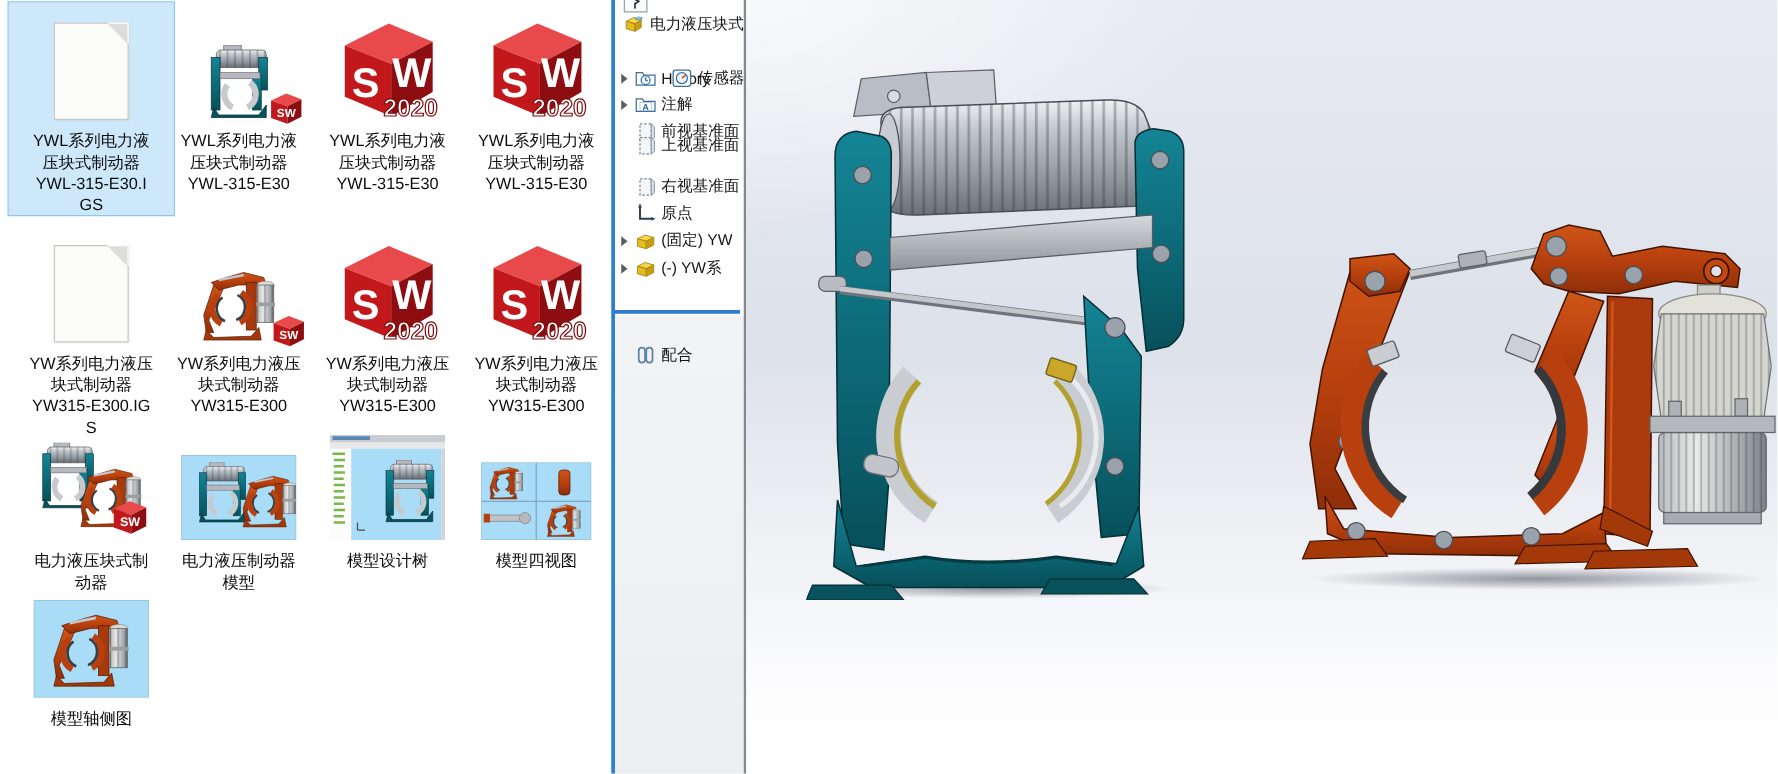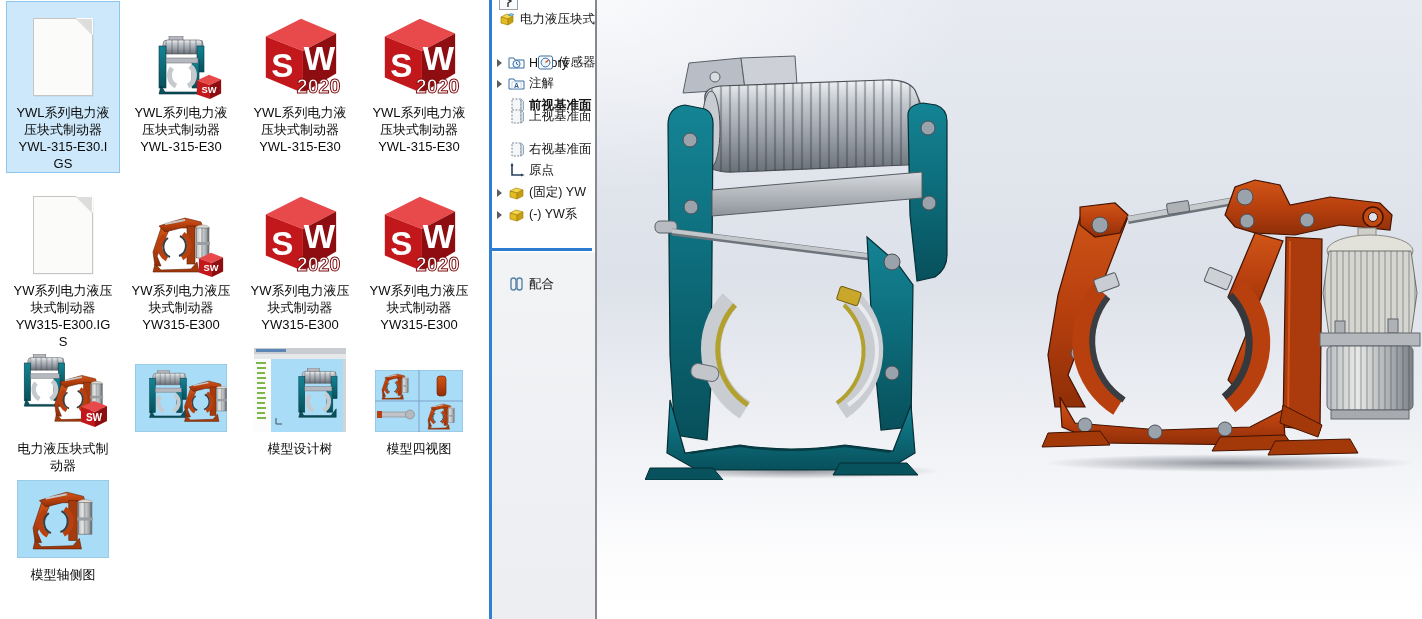--- a/index.html
+++ b/index.html
@@ -2,21 +2,21 @@
 <html><head>
 <meta charset="utf-8">
 <style>
   html,body{margin:0;padding:0;}
   body{
     width:1422px;height:619px;position:relative;overflow:hidden;
     background:#ffffff;
     font-family:"Liberation Sans","DejaVu Sans",sans-serif;
   }
   
-  .tile{position:absolute;width:112px;text-align:center;cursor:default;}
+  .tile{position:absolute;width:132px;text-align:center;cursor:default;}
   .tile .icon-box{height:94px;display:flex;align-items:flex-end;justify-content:center;position:relative;}
   .tile.r3 .icon-box{height:86px;}
   .tile.r4 .icon-box{height:86px;}
   .tile .icon-label{
     margin-top:8px;font-size:13px;line-height:17px;color:#0a0a0a;
     white-space:pre-line;word-break:break-all;
   }
   .tile.selected{background:#cde8fa;outline:1px solid #8ec6ef;}
   
   .doc{position:relative;width:58px;height:76px;background:#fbfbfa;border:1px solid #c6c6c3;
@@ -259,20 +259,22 @@
     <svg width="92" height="68" viewBox="0 0 92 68">
       <rect width="92" height="68" fill="#a9dcf7" stroke="#8fb9d6" stroke-width="1"></rect>
       <g transform="translate(8,6) scale(0.82)">
           <use href="#mini-teal" width="60" height="60"></use>
         </g>
       <g transform="translate(48,14) scale(0.75)">
           <use href="#mini-orange" width="60" height="60"></use>
         </g>
     </svg>
   </div>
+  <div class="icon-label">电力液压制动器
+模型</div>
 </div>
 
 <div class="tile r3" style="left:244px;top:346px;">
   <div class="icon-box">
     <svg width="92" height="84" viewBox="0 0 92 84">
       <rect width="92" height="84" fill="#f2f2f2" stroke="#b5b5b5" stroke-width="1"></rect>
       <rect x="0" y="0" width="92" height="6" fill="#c9cdd2"></rect>
       <rect x="2" y="1" width="30" height="3" fill="#5c86b5"></rect>
       <rect x="0" y="6" width="92" height="5" fill="#e6e8ea"></rect>
       <rect x="0" y="11" width="17" height="73" fill="#fcfcfc"></rect>
@@ -384,21 +386,21 @@
   <span class="ticon">
     <svg width="17" height="17" viewBox="0 0 17 17">
       <path d="M1,4 L6,4 L7,6 L16,6 L16,14 L1,14 Z" fill="#fefefe" stroke="#3a6ea5" stroke-width="1"></path>
       <rect x="4" y="7" width="9" height="6.5" fill="#ffffff" stroke="#9fb6cd" stroke-width="0.6"></rect>
       <text x="8.5" y="13" font-size="7" font-weight="bold" fill="#2d5f96" text-anchor="middle">A</text>
     </svg>
   </span>
   <span class="tree-label">注解</span>
 </div>
 
-<div class="tree-row" style="top:95px;font-weight:bold;">
+<div class="tree-row" style="top:95px;">
   <span class="arrow none"></span>
   <span class="ticon">
     <svg width="17" height="17" viewBox="0 0 17 17">
       <polygon points="4,2 13,2 13,15 4,15" fill="#f4f6f8" stroke="#76879b" stroke-width="1" stroke-dasharray="2,1.4"></polygon>
       <polygon points="13,2 15.5,4.5 15.5,13 13,15" fill="#dde4ea" stroke="#76879b" stroke-width="0.7"></polygon>
     </svg>
   </span>
   <span class="tree-label">前视基准面</span>
 </div>
 

